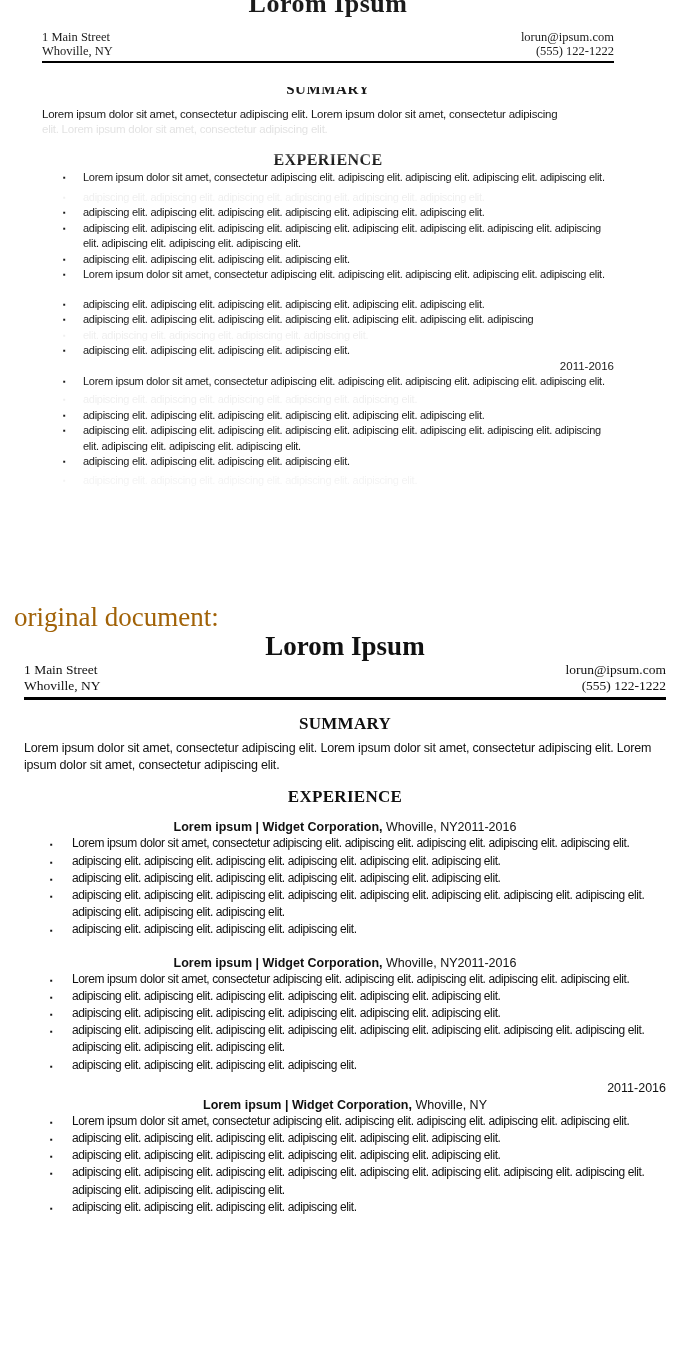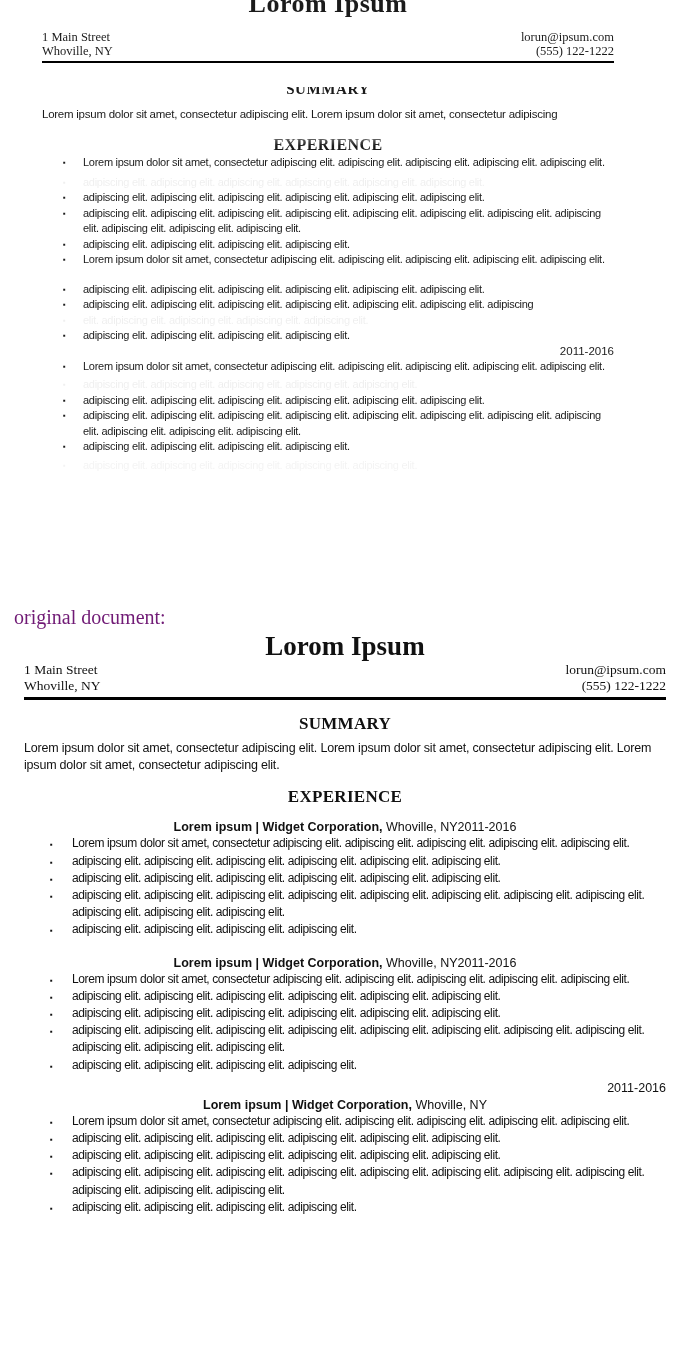--- a/index.html
+++ b/index.html
@@ -40,22 +40,22 @@
   .scan-date { text-align:right; font-size:11.5px; line-height:15px; margin-top:0; }
   .ghost   { opacity:0.13; }
   .ghost2  { opacity:0.07; }
   .ghost3  { opacity:0.05; }
   .mt4  { margin-top:4px; }  .mt3  { margin-top:3px; }
   .mt14 { margin-top:14px; } .mt19 { margin-top:19px; }
   .mt22 { margin-top:22px; } .mt29 { margin-top:29px; }
 
   
   .divider-label {
-    position:absolute; top:604px; left:14px; color:#701a75;
-    font-family:"Liberation Serif", serif; font-size:20px; line-height:26px;
+    position:absolute; top:604px; left:14px; color:#a16207;
+    font-family:"Liberation Serif", serif; font-size:27px; line-height:26px;
   }
 
   
   .original { position:absolute; top:630px; left:0; width:700px; color:#111; }
   .orig-inner { margin-left:24px; width:642px; }
   .orig-title { text-align:center; font-family:"Liberation Serif", serif;
     font-weight:700; font-size:27px; line-height:32px; }
   .orig-contact { display:flex; justify-content:space-between;
     font-family:"Liberation Serif", serif; font-size:13.5px; line-height:15.5px; }
   .orig-contact .right { text-align:right; }
@@ -94,20 +94,21 @@
         <div>lorun@ipsum.com</div>
         <div>(555) 122-1222</div>
       </div>
     </div>
     <hr class="scan-rule">
 
     <div class="scan-h1-clip">
       <div class="scan-h1">SUMMARY</div>
     </div>
     <div class="scan-summary">Lorem ipsum dolor sit amet, consectetur adipiscing elit. Lorem ipsum dolor sit amet, consectetur adipiscing</div>
+    <div class="scan-summary ghost" style="margin-top:0;">elit. Lorem ipsum dolor sit amet, consectetur adipiscing elit.</div>
 
     <div class="scan-h2">EXPERIENCE</div>
 
     <ul class="mt22">
       <li>Lorem ipsum dolor sit amet, consectetur adipiscing elit. adipiscing elit. adipiscing elit. adipiscing elit. adipiscing elit.</li>
       <li class="ghost2 mt4">adipiscing elit. adipiscing elit. adipiscing elit. adipiscing elit. adipiscing elit. adipiscing elit.</li>
       <li>adipiscing elit. adipiscing elit. adipiscing elit. adipiscing elit. adipiscing elit. adipiscing elit.</li>
       <li>adipiscing elit. adipiscing elit. adipiscing elit. adipiscing elit. adipiscing elit. adipiscing elit. adipiscing elit. adipiscing elit. adipiscing elit. adipiscing elit. adipiscing elit.</li>
       <li>adipiscing elit. adipiscing elit. adipiscing elit. adipiscing elit.</li>
     </ul>

